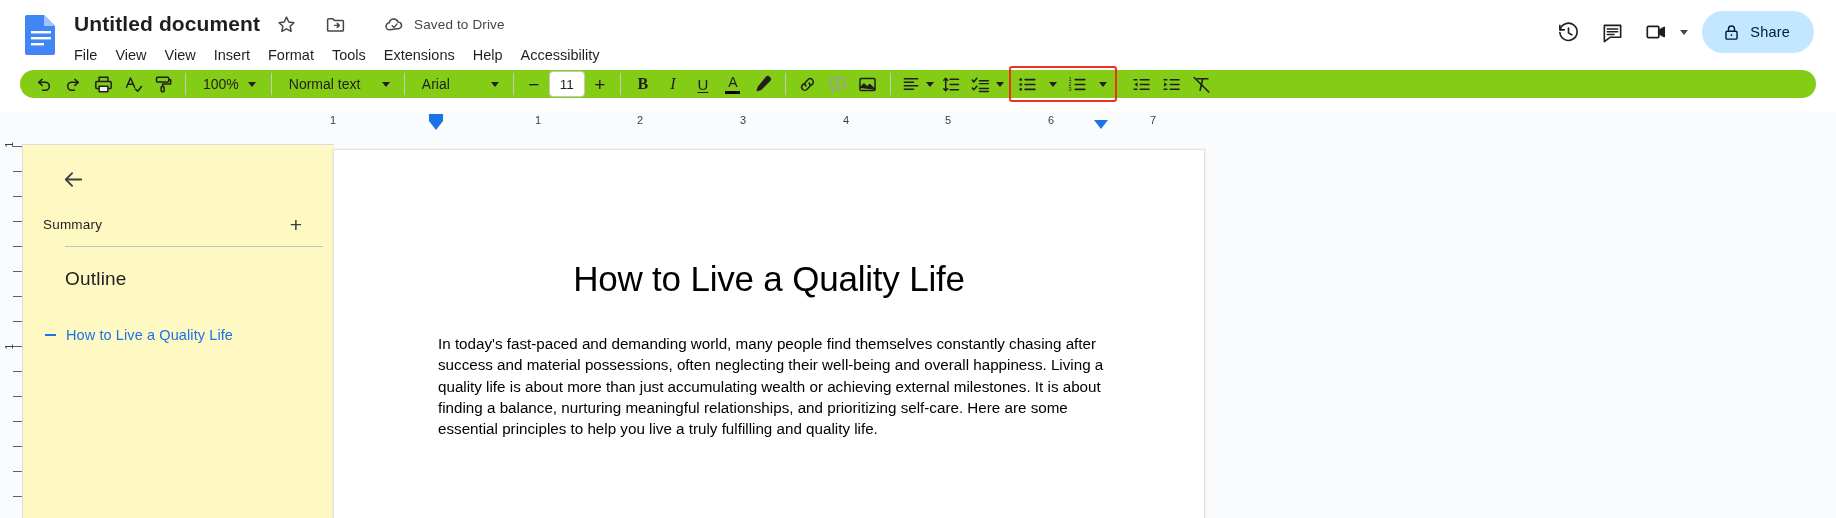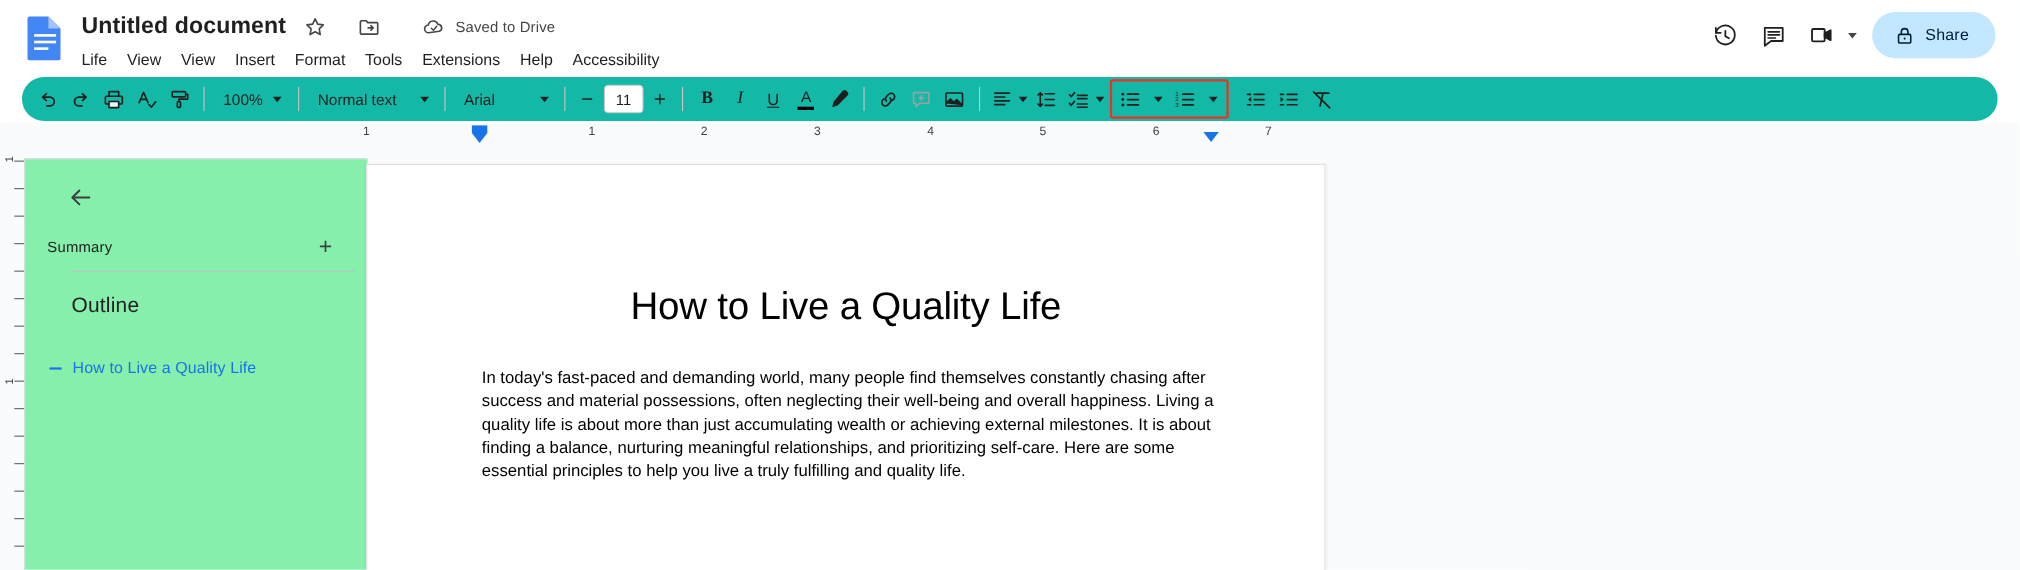--- a/index.html
+++ b/index.html
@@ -56,22 +56,22 @@
   }
   .share-btn {
     display: flex; align-items: center; gap: 9px;
     background: #c2e7ff; color: #001d35; border: none; border-radius: 22px;
     height: 42px; padding: 0 24px 0 20px; font-size: 14.5px; cursor: pointer;
     font-family: "Liberation Sans", sans-serif; letter-spacing: .2px;
   }
 
   
   .toolbar-wrap {
-    position: absolute; top: 70px; left: 20px; width: 1796px; height: 40px;
-    background: #14b8a6; border-radius: 22px; display: flex; align-items: center;
+    position: absolute; top: 70px; left: 20px; width: 1796px; height: 28px;
+    background: #84cc16; border-radius: 22px; display: flex; align-items: center;
     padding: 0 8px;
   }
   .tb { display: flex; align-items: center; height: 40px; }
   .tbtn {
     height: 30px; min-width: 30px; border-radius: 5px; display: flex;
     align-items: center; justify-content: center; cursor: pointer; color: #1f1f1f;
     padding: 0 3px; position: relative;
   }
   .tb-sep { width: 1px; height: 22px; background: #c4c7c5; margin: 0 7px; }
   .zoom-box {
@@ -149,21 +149,21 @@
     position: absolute; left: 0; top: 0; width: 22px; height: 382px; background: #f9fbfd;
   }
   .vtick { position: absolute; left: 13px; width: 9px; height: 1px; background: #5f6368; }
   .vnum {
     position: absolute; left: 4px; font-size: 10px; color: #3c4043;
     writing-mode: vertical-rl; transform: rotate(180deg);
   }
 
   .sidebar {
     position: absolute; left: 22px; top: 8px; width: 312px; height: 374px;
-    background: #86efac; border-left: 1px solid #dadce0; border-top: 1px solid #dadce0;
+    background: #fef9c3; border-left: 1px solid #dadce0; border-top: 1px solid #dadce0;
   }
   .back-btn {
     position: absolute; left: 30px; top: 14px; width: 40px; height: 40px;
     border-radius: 50%; display: flex; align-items: center; justify-content: center;
     cursor: pointer; color: #3c4043;
   }
   .summary-row {
     position: absolute; left: 20px; top: 62px; width: 268px; height: 34px;
     display: flex; align-items: center; justify-content: space-between;
   }
@@ -244,21 +244,21 @@
                 <path d="M6.5 18 a4 4 0 0 1 -.4 -8 a5.2 5.2 0 0 1 10 -.7 a3.7 3.7 0 0 1 1.4 7.2 z"></path>
                 <path d="M9.3 13.4 l2.2 2.1 3.4 -4.2" stroke-width="1.5"></path>
               </svg>
             </span>
             <span class="saved-text">Saved to Drive</span>
           </span>
         </div>
       </div>
 
       <div class="menubar">
-        <div class="menu-item">Life</div>
+        <div class="menu-item">File</div>
         <div class="menu-item">View</div>
         <div class="menu-item">View</div>
         <div class="menu-item">Insert</div>
         <div class="menu-item">Format</div>
         <div class="menu-item">Tools</div>
         <div class="menu-item">Extensions</div>
         <div class="menu-item">Help</div>
         <div class="menu-item">Accessibility</div>
       </div>
     </div>

